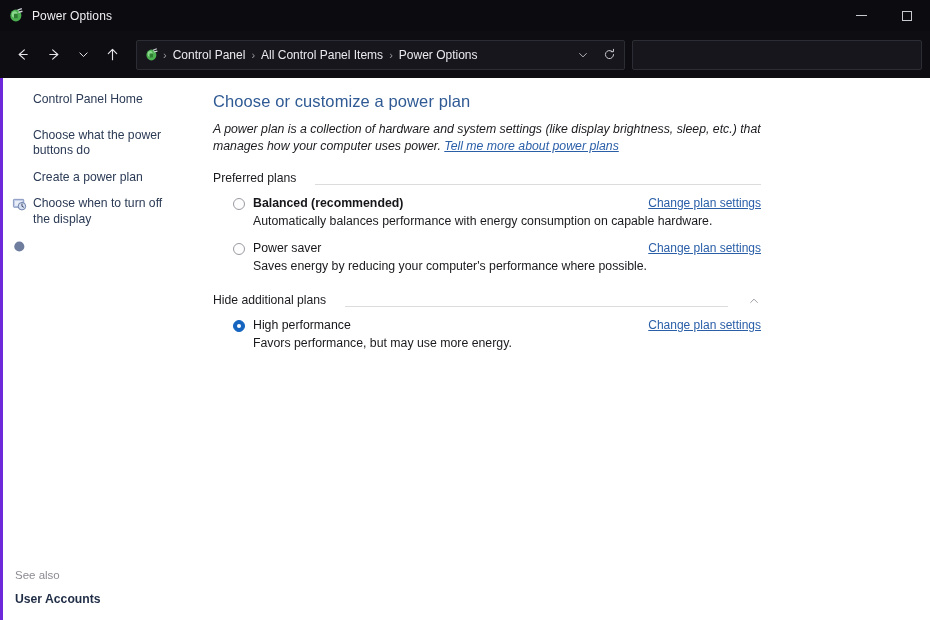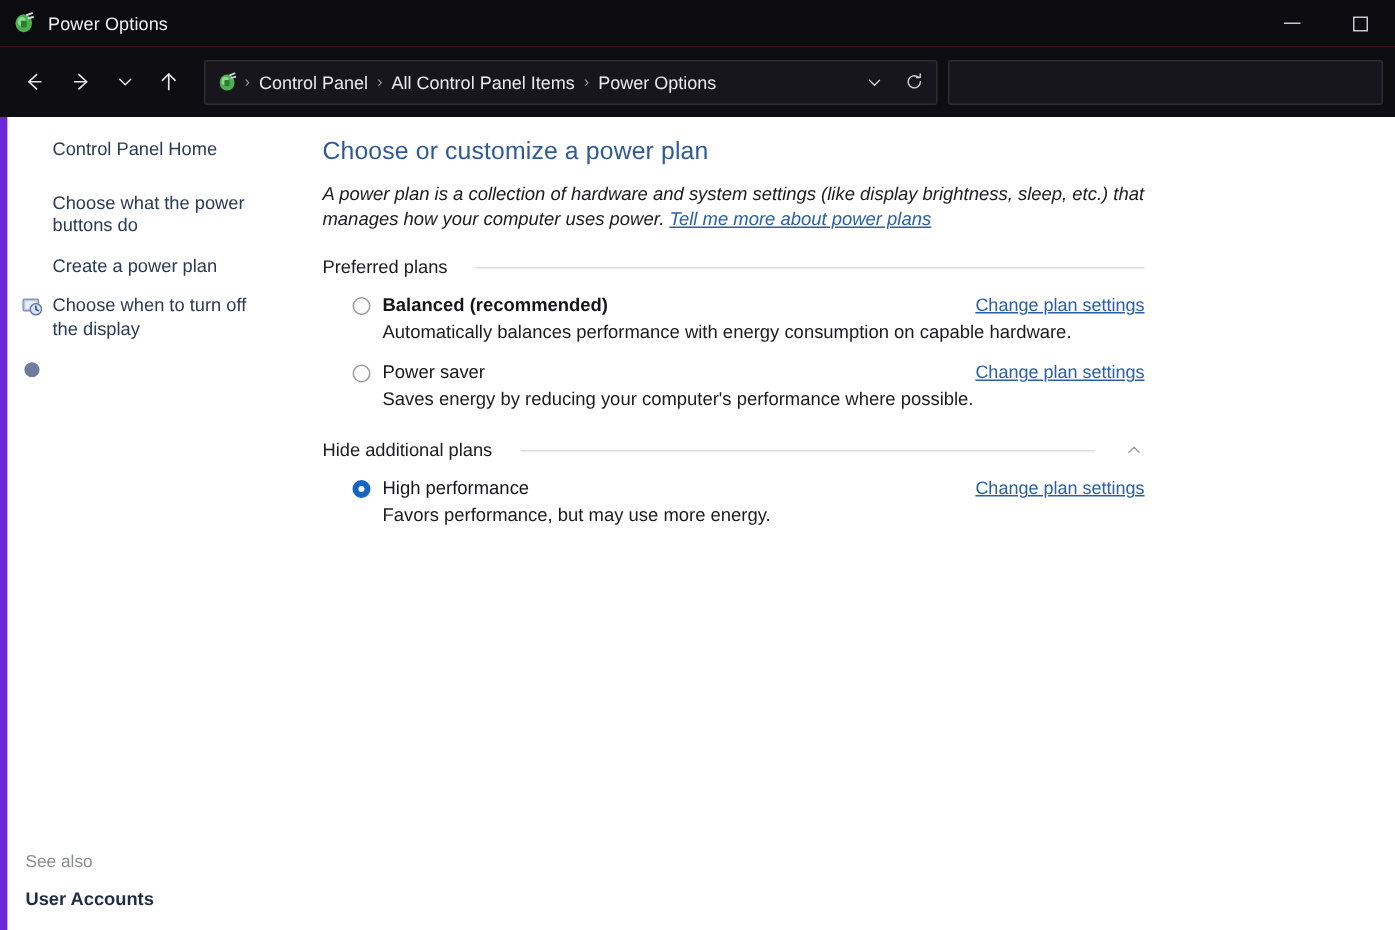--- a/index.html
+++ b/index.html
@@ -14,21 +14,21 @@
     font-family: "Liberation Sans", sans-serif;
     background: #0a0a0f;
     -webkit-font-smoothing: antialiased;
   }
 
   .window {
     width: 930px;
     height: 620px;
     display: flex;
     flex-direction: column;
-    background: #c2410c;
+    background: #4d7c0f;
   }
 
   
   .titlebar {
     height: 31px;
     flex: 0 0 31px;
     background: #0b0b10;
     display: flex;
     align-items: center;
     position: relative;
@@ -167,21 +167,21 @@
     font-size: 12px;
   }
 
   
   .content {
     flex: 1 1 auto;
     background: #ffffff;
     display: flex;
     position: relative;
     overflow: hidden;
-    border-left: 5px solid #6d28d9;
+    border-left: 3px solid #6d28d9;
   }
 
   
   .leftpane {
     flex: 0 0 200px;
     background: #ffffff;
     padding-top: 14px;
     position: relative;
     display: flex;
     flex-direction: column;
@@ -249,21 +249,21 @@
   }
 
   .intro a {
     color: #2a5fa8;
     text-decoration: underline;
   }
 
   
   .section-head {
     display: flex;
-    align-items: center;
+    align-items: flex-end;
     gap: 19px;
     margin-bottom: 11px;
     max-width: 548px;
   }
 
   .section-label {
     color: #1b1b1f;
     font-size: 12.2px;
     white-space: nowrap;
   }

